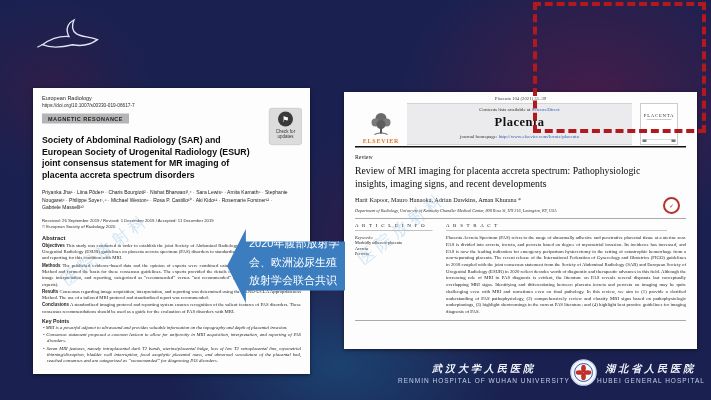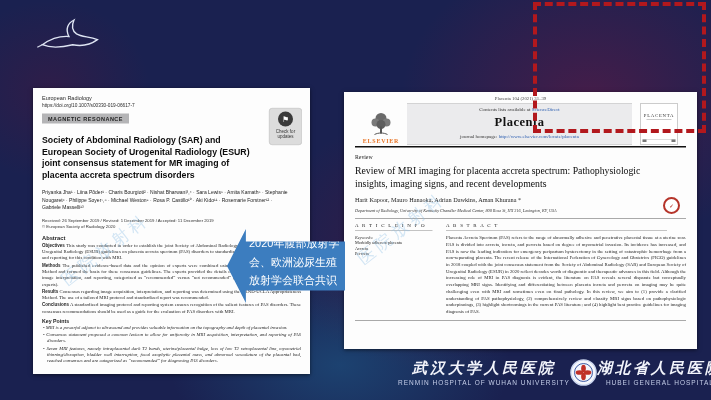--- a/index.html
+++ b/index.html
@@ -103,21 +103,21 @@
     line-height:18.5px;color:#fff;}
   .arrow-right{left:336px;top:239px;width:138px;height:92px;
     clip-path:polygon(0% 22%,58% 22%,58% 0%,100% 50%,58% 100%,58% 78%,0% 78%);}
   .arrow-right .arrow-text{position:absolute;left:14px;top:27px;width:118px;font-size:10.5px;
     line-height:21px;color:#fff;}
 
   
   .footer{position:absolute;left:398px;top:359px;width:304px;display:flex;align-items:center;
           justify-content:space-between;}
   .hosp{text-align:center;}
-  .hosp-cn{font-size:15px;font-weight:bold;font-style:italic;letter-spacing:3px;color:#f2f4fb;
+  .hosp-cn{font-size:10px;font-weight:bold;font-style:italic;letter-spacing:3px;color:#f2f4fb;
            white-space:nowrap;}
   .hosp-en{font-size:6.5px;letter-spacing:1px;color:#c4cde8;margin-top:1px;white-space:nowrap;}
   .emblem{width:27px;height:27px;flex:0 0 27px;}
 </style>
 </head>
 <body>
 
 <div class="slide">
 
   <div class="blob blob-red1"></div>

